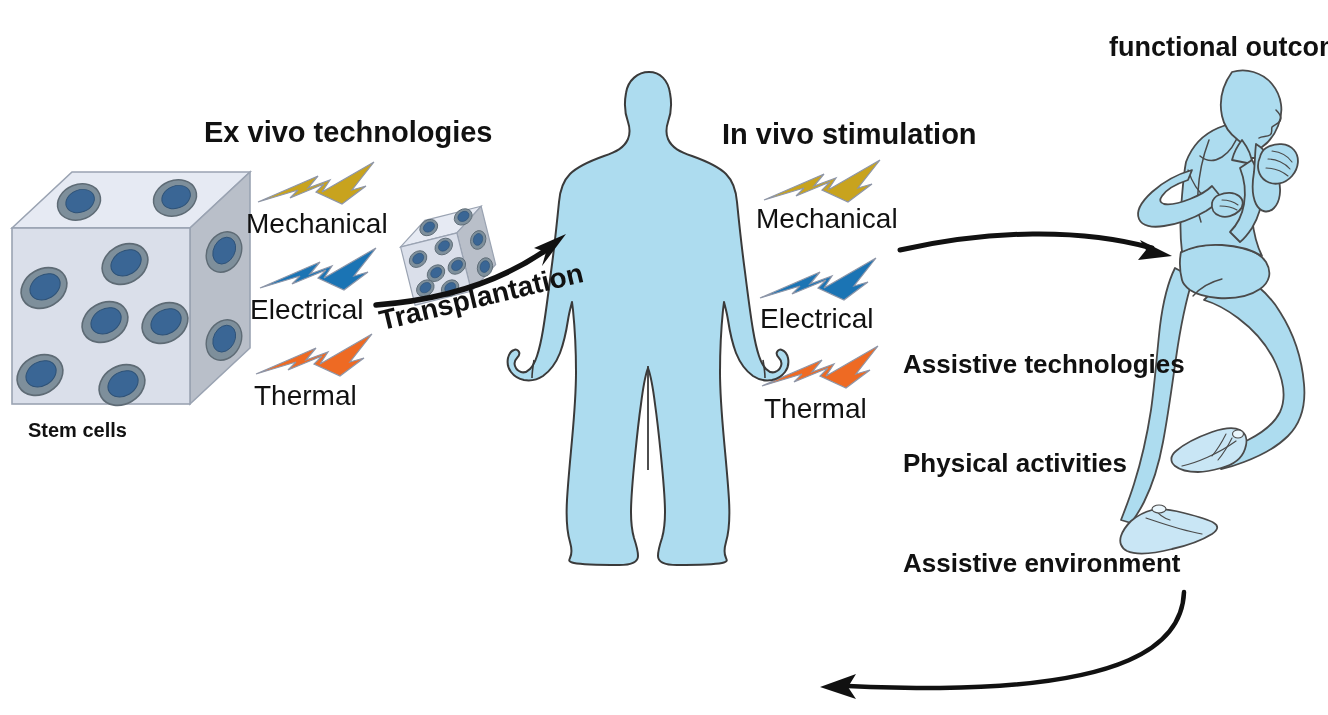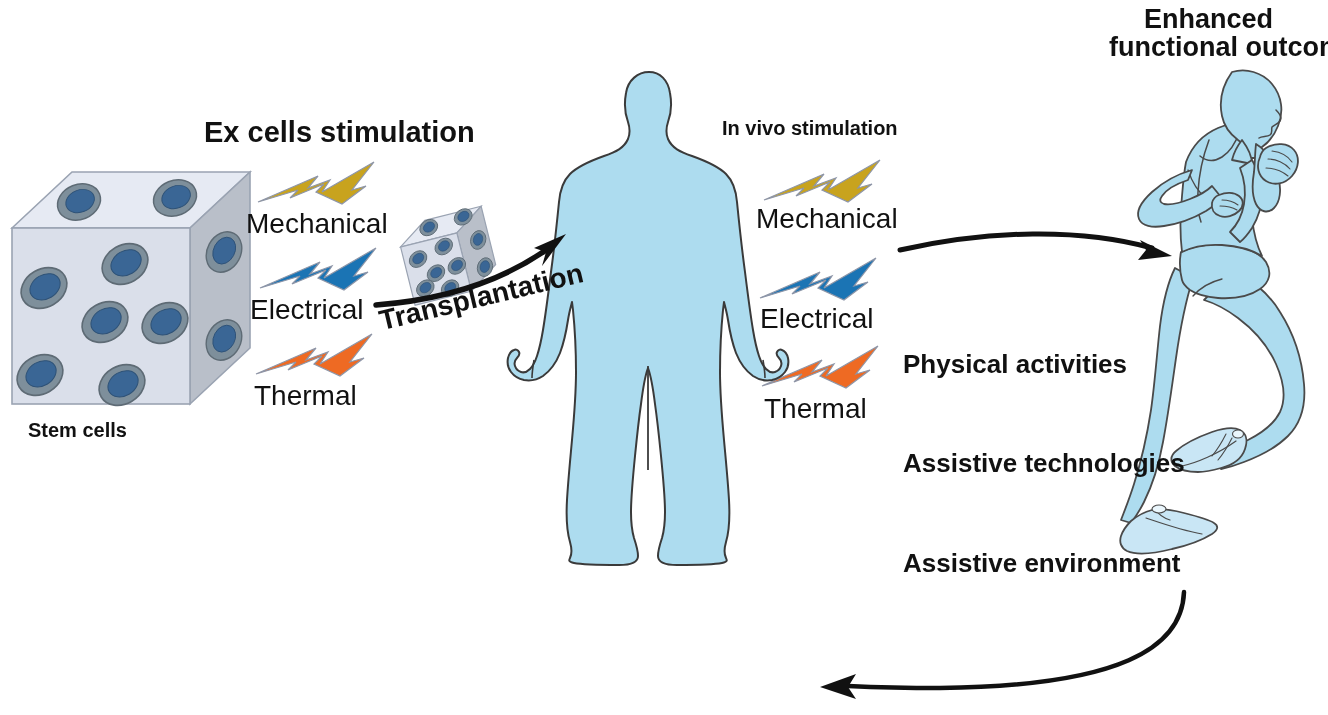--- a/index.html
+++ b/index.html
@@ -21,21 +21,21 @@
     height: 715px;
   }
   .lbl {
     position: absolute;
     color: #111111;
     font-family: "Liberation Sans", sans-serif;
     white-space: pre;
     line-height: 1.18;
   }
   .t-exvivo   { left: 204px; top: 115px; font-size: 29px; font-weight: bold; }
-  .t-invivo   { left: 722px; top: 117px; font-size: 20px; font-weight: bold; }
+  .t-invivo   { left: 722px; top: 117px; font-size: 29px; font-weight: bold; }
   .t-enh      { left: 1144px; top: 4px;  font-size: 27px; font-weight: bold; text-align: center; }
   .t-enh2     { left: 1109px; top: 32px; font-size: 27px; font-weight: bold; }
   .t-stem     { left: 28px;  top: 419px; font-size: 20px; font-weight: bold; }
   .t-mech1    { left: 246px; top: 207px; font-size: 28px; }
   .t-elec1    { left: 250px; top: 293px; font-size: 28px; }
   .t-ther1    { left: 254px; top: 379px; font-size: 28px; }
   .t-mech2    { left: 756px; top: 202px; font-size: 28px; }
   .t-elec2    { left: 760px; top: 302px; font-size: 28px; }
   .t-ther2    { left: 764px; top: 392px; font-size: 28px; }
   .t-phys     { left: 903px; top: 281px; font-size: 26px; font-weight: bold; line-height: 1.28; }
@@ -391,43 +391,42 @@
       <polygon points="1172,256 1140,240 1146,250 1138,260" fill="#111111"></polygon>
     </g>
 
     <g>
       <path d="M 1184,592 C 1182,648 1120,686 940,688 C 900,688 870,687 848,686" fill="none" stroke="#111111" stroke-width="4.5" stroke-linecap="round"></path>
       <polygon points="820,687 856,674 848,687 856,699" fill="#111111"></polygon>
     </g>
 
   </svg>
 
-  <div class="lbl t-exvivo">Ex cells stimulation</div>
+  <div class="lbl t-exvivo">Ex vivo technologies</div>
 
   <div class="lbl t-mech1">Mechanical</div>
   <div class="lbl t-elec1">Electrical</div>
   <div class="lbl t-ther1">Thermal</div>
 
   <div class="lbl t-stem">Stem cells</div>
 
   <div class="lbl t-transpl">Transplantation</div>
 
   <div class="lbl t-invivo">In vivo stimulation</div>
 
   <div class="lbl t-mech2">Mechanical</div>
   <div class="lbl t-elec2">Electrical</div>
   <div class="lbl t-ther2">Thermal</div>
 
   <div class="lbl t-phys">
+    <div>Assistive technologies</div>
     <div>Physical activities</div>
-    <div>Assistive technologies</div>
     <div>Assistive environment</div>
   </div>
 
-  <div class="lbl t-enh">Enhanced</div>
   <div class="lbl t-enh2">functional outcome</div>
 
   <div class="lbl t-bottom">
     <div>Increased activity independence</div>
     
   </div>
 
 </div>
 
 </body></html>

